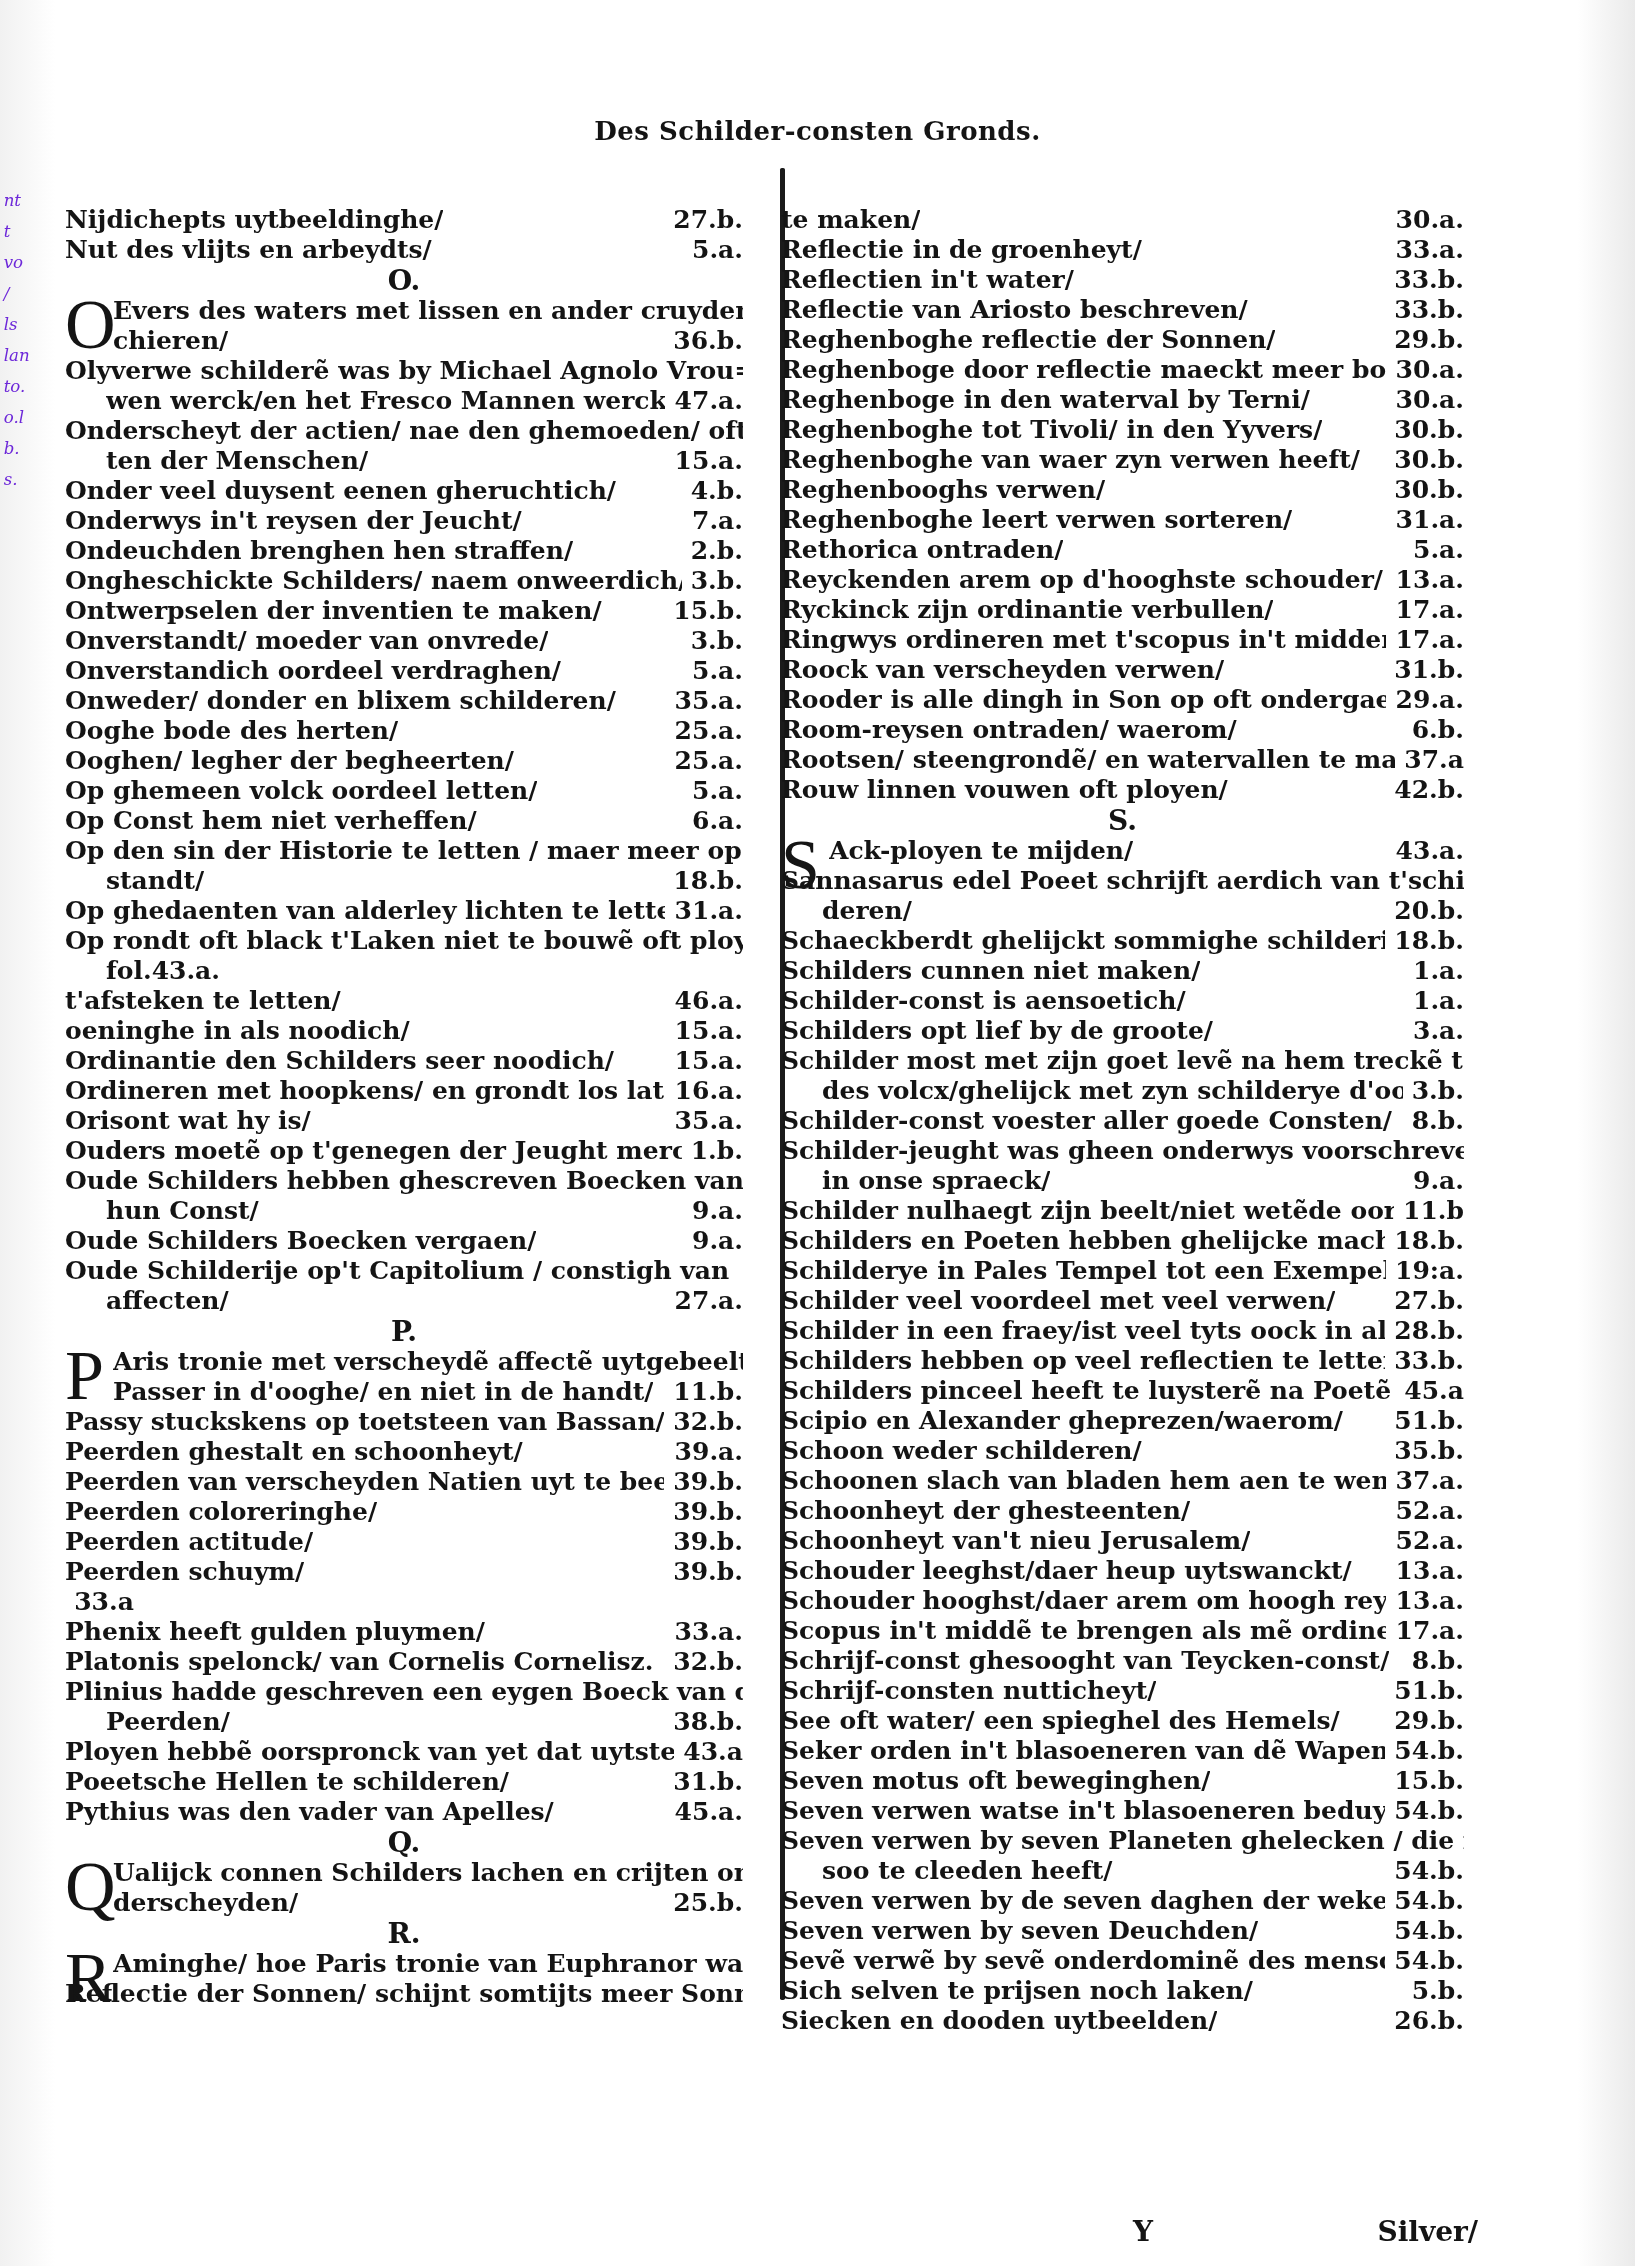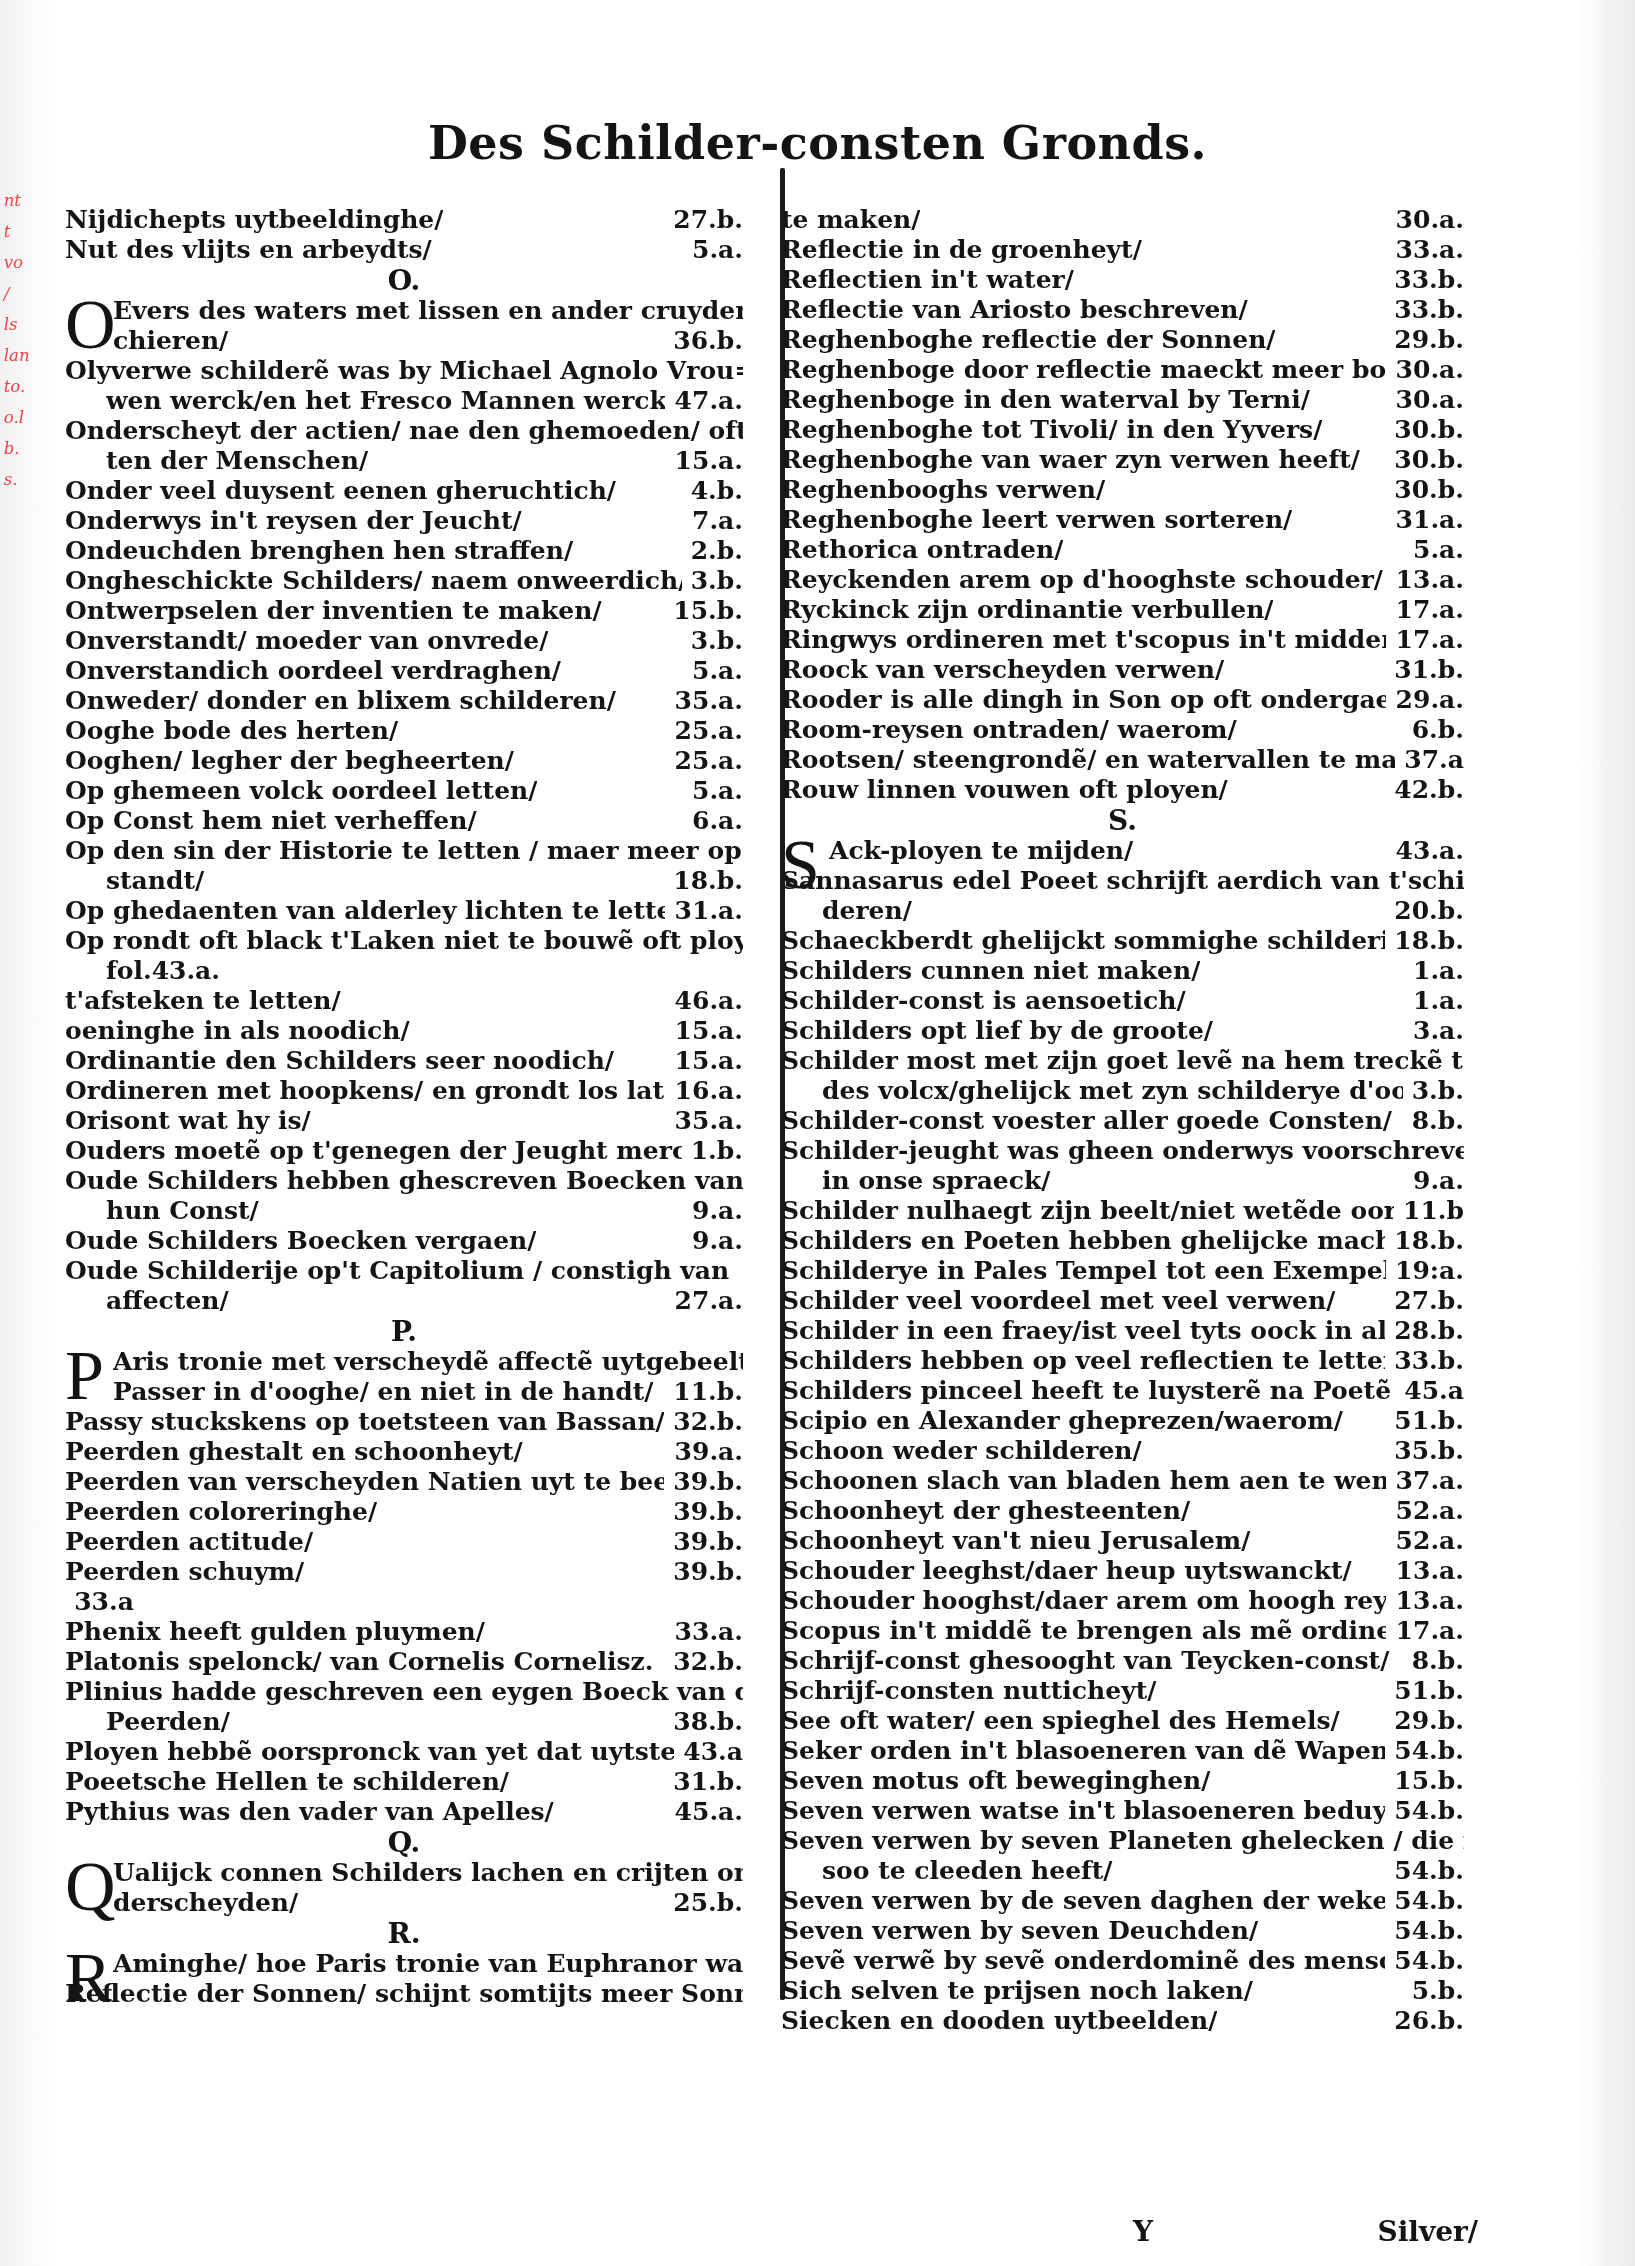--- a/index.html
+++ b/index.html
@@ -10,25 +10,25 @@
   .page-edge-left {
     position: absolute; left: 0; top: 0; width: 55px; height: 2267px;
     background: linear-gradient(to right, #f1f1f1, #ffffff);
   }
   .page-edge-right {
     position: absolute; right: 0; top: 0; width: 83px; height: 2267px;
     background: linear-gradient(to left, #eaeaea, #ffffff 70%);
   }
   .prev-page-fragments {
     position: absolute; left: 3.7px; top: 185px; width: 28px;
-    font-size: 16.6px; line-height: 31px; color: #ef4444; font-style: italic;
+    font-size: 16.6px; line-height: 31px; color: #6d28d9; font-style: italic;
   }
   .running-head {
     position: absolute; left: 0; width: 1635px; top: 116px; text-align: center;
-    font-family: "DejaVu Serif", serif; font-size: 46px; font-weight: bold;
+    font-family: "DejaVu Serif", serif; font-size: 26px; font-weight: bold;
     letter-spacing: 0.5px;
   }
   .column {
     position: absolute; top: 169px;
     font-size: 25px; line-height: 30px; font-weight: bold;
     font-family: "DejaVu Serif", serif;
     margin-top: 36px;
   }
   .col-left { left: 65px; width: 678px; }
   .col-right { left: 781px; width: 683px; }

